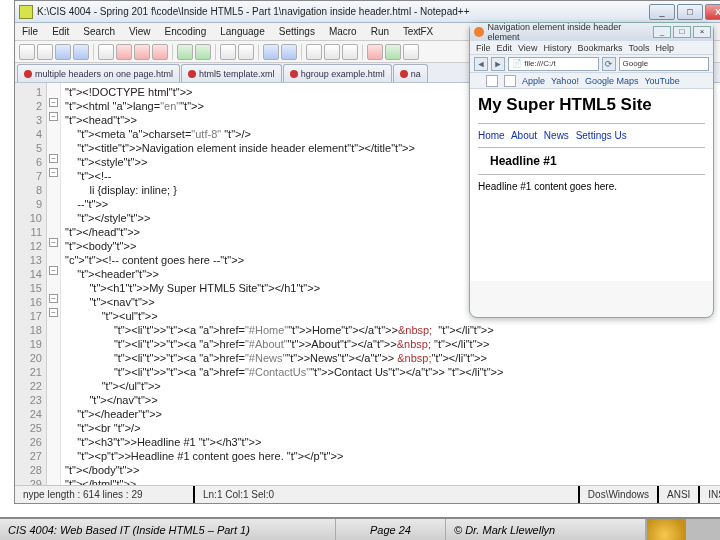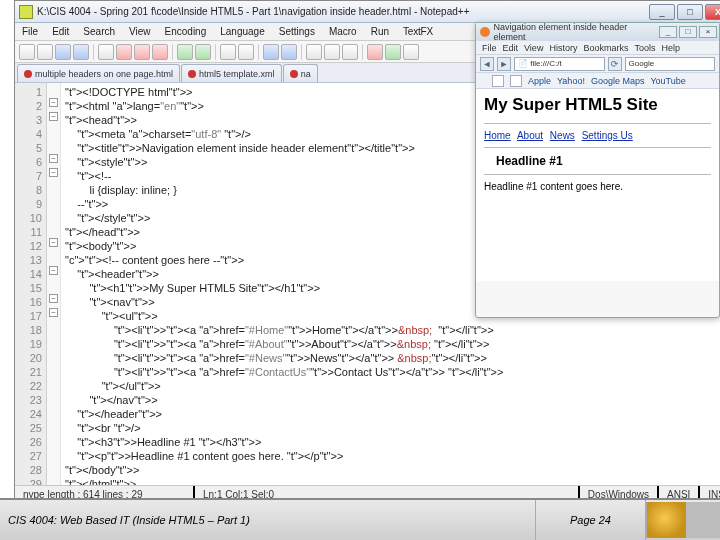--- a/index.html
+++ b/index.html
@@ -32,40 +32,40 @@
   .fold .fm{position:absolute;left:2px;width:9px;height:9px;border:1px solid #999;background:#fff;font-size:8px;line-height:8px;text-align:center;color:#666}
   .code{flex:1;padding:2px 0 0 4px;line-height:14px;white-space:pre;color:#222;overflow:hidden}
   .code .a{color:#b03030}
   .code .s{color:#7a7a7a}
   .statusbar{position:absolute;left:0;right:0;bottom:0;height:18px;background:#f0f0f0;border-top:1px solid #c8c8c8;display:flex;align-items:center;font-size:10px;color:#333}
   .statusbar span{padding:0 8px;border-right:2px solid #000000;height:100%;display:flex;align-items:center}
   .statusbar span:nth-child(1){flex:0 0 180px}
   .statusbar span:nth-child(2){flex:1}
   .statusbar span:last-child{border-right:none}
   
-  .browser{position:absolute;right:0;top:22px;width:245px;height:296px;background:#f7f7f7;border:1px solid #8aa;border-radius:3px;box-shadow:0 2px 6px rgba(0,0,0,.25)}
+  .browser{position:absolute;right:6px;top:22px;width:245px;height:296px;background:#f7f7f7;border:1px solid #8aa;border-radius:8px;box-shadow:0 2px 6px rgba(0,0,0,.25)}
   .browser .btitle{height:18px;background:linear-gradient(#e9eef4,#d2dce8);display:flex;align-items:center;font-size:9px;color:#333;padding-left:4px;gap:4px}
   .browser .bwinctl{margin-left:auto;display:flex;gap:2px;margin-right:2px}
   .browser .bwb{width:18px;height:12px;border:1px solid #8aa;background:#e8eef5;font-size:8px;text-align:center;line-height:10px}
   .browser .bmenu{height:14px;font-size:9px;color:#333;display:flex;gap:6px;padding-left:6px;align-items:center;background:#eef2f7;border-bottom:1px solid #cdd6e1}
   .browser .burl{height:18px;display:flex;align-items:center;gap:3px;padding:0 4px;background:#eef2f7;border-bottom:1px solid #cdd6e1}
   .browser .navb{width:14px;height:14px;border:1px solid #9ab;background:#e4ebf3;font-size:9px;text-align:center;line-height:12px;color:#567}
   .browser .urlbox{flex:1;height:14px;border:1px solid #9ab;background:#fff;font-size:8px;padding:0 3px;line-height:12px;color:#333;overflow:hidden}
   .browser .srch{width:54px}
   .browser .bbar2{height:16px;display:flex;align-items:center;gap:6px;padding-left:16px;font-size:9px;color:#1a4b8f;background:#eef2f7;border-bottom:1px solid #cdd6e1}
   .browser .bbar2 .ico{width:12px;height:12px;border:1px solid #aab;background:#fff}
   .browser .bcontent{padding:6px 8px;background:#fff;font-family:"Times New Roman",serif;height:192px}
   .browser h1{font-size:17px;font-weight:bold;margin-bottom:8px}
   .browser .navlinks{font-size:10px;margin:4px 0 6px}
-  .browser .navlinks a{color:#1030b0;text-decoration:underline;margin-right:4px}
+  .browser .navlinks a{color:#1030b0;margin-right:4px}
   .browser hr{border:none;border-top:1px solid #bbb;margin:6px 0}
   .browser h3{font-size:12px;font-weight:bold;margin:4px 12px}
   .browser p{font-size:10px}
   
-  .footer{position:absolute;left:0;bottom:0;width:720px;height:42px;background:linear-gradient(#e9e9e9,#cfcfcf);border-top:2px solid #888;display:flex;align-items:center;font-size:11px;font-family:"Times New Roman",serif}
+  .footer{position:absolute;left:0;bottom:0;width:720px;height:23px;background:linear-gradient(#e9e9e9,#cfcfcf);border-top:2px solid #888;display:flex;align-items:flex-start;font-size:11px;font-family:"Times New Roman",serif}
   .footer .cell{flex:1;padding:0 8px;border-right:1px solid #aaa;height:100%;display:flex;align-items:center;font-style:italic}
   .footer .cell.mid{flex:0 0 110px;justify-content:center}
   .footer .cell.right{flex:0 0 200px;font-style:italic}
   .footer .logo{width:40px;height:36px;background:radial-gradient(circle at 45% 45%,#f7c94f 0%,#c79018 70%);border-left:1px solid #aaa}
   .footer .last{width:34px;height:36px;background:#bcbcbc}
 </style>
 </head>
 <body>
 
 <div class="stage">
@@ -120,20 +120,24 @@
       <div class="tb"></div>
     </div>
     <div class="tabstrip">
       <div class="tab">
           <span class="dot"></span>
           <span>multiple headers on one page.html</span>
         </div>
       <div class="tab">
           <span class="dot"></span>
           <span>html5 template.xml</span>
+        </div>
+      <div class="tab">
+          <span class="dot"></span>
+          <span>hgroup example.html</span>
         </div>
       <div class="tab cut">
           <span class="dot"></span>
           <span>na</span>
         </div>
     </div>
     <div class="editor">
       <div class="gutter" id="gutter">
           <div>1</div>
           <div>2</div>
@@ -260,16 +264,17 @@
       <hr>
       <h3>Headline #1</h3>
       <hr>
       <p>Headline #1 content goes here.</p>
     </div>
   </div>
 
   <div class="footer">
     <div class="cell">CIS 4004: Web Based IT (Inside HTML5 – Part 1)</div>
     <div class="cell mid">Page 24</div>
+    <div class="cell right">© Dr. Mark Llewellyn</div>
     <div class="logo"></div>
     <div class="last"></div>
   </div>
 </div>
 
 </body></html>

